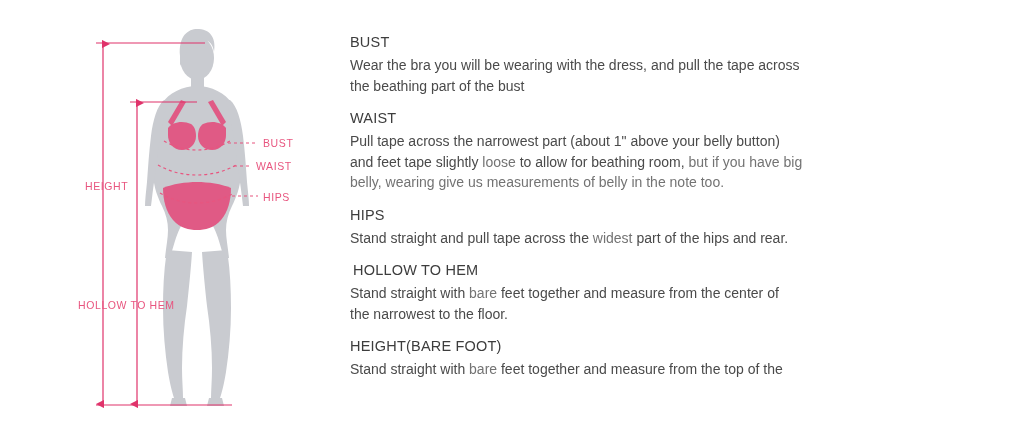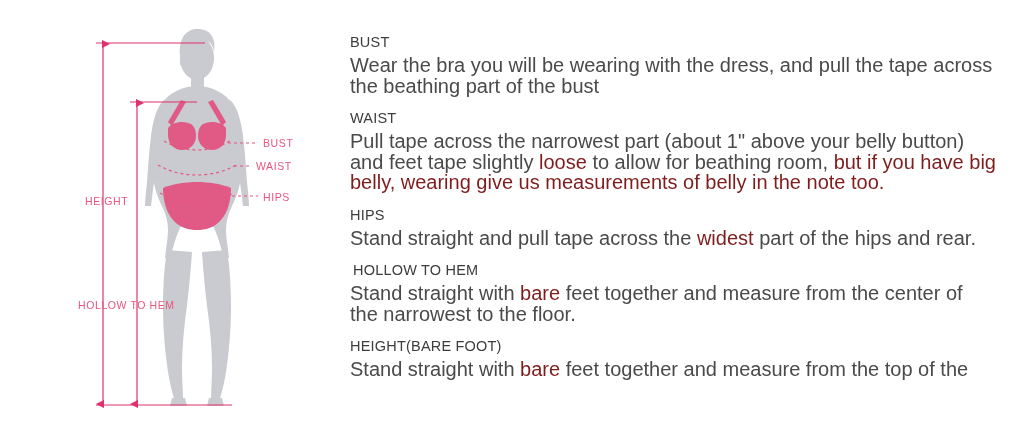--- a/index.html
+++ b/index.html
@@ -34,48 +34,48 @@
     position: absolute;
     font-size: 10.5px;
     letter-spacing: 0.6px;
     color: #e8557f;
     white-space: nowrap;
     font-family: "Liberation Sans", sans-serif;
   }
   #label-bust   { left: 263px; top: 137px; }
   #label-waist  { left: 256px; top: 160px; }
   #label-hips   { left: 263px; top: 191px; }
-  #label-height { left: 85px;  top: 195px; }
+  #label-height { left: 85px;  top: 180px; }
   #label-hollow { left: 78px;  top: 299px; }
 
   
   #content {
     position: absolute;
     left: 350px;
     top: 34px;
     width: 660px;
   }
   .section {
     margin-bottom: 14px;
   }
   .sec-title {
     font-size: 14.5px;
     color: #3d3d3d;
     letter-spacing: 0.2px;
     margin-bottom: 5px;
     font-family: "Liberation Sans", sans-serif;
   }
   .sec-body {
-    font-size: 20px;
+    font-size: 14px;
     line-height: 20.5px;
     color: #4a4a4a;
     font-family: "Liberation Sans", sans-serif;
   }
   .hl {
-    color: #7f1d1d;
+    color: #737373;
   }
   .sec-title.indent { padding-left: 3px; }
 </style>
 </head>
 <body>
 
 <div id="page">
 
   <div id="diagram">
     <svg width="340" height="426" viewBox="0 0 340 426" xmlns="http://www.w3.org/2000/svg">

